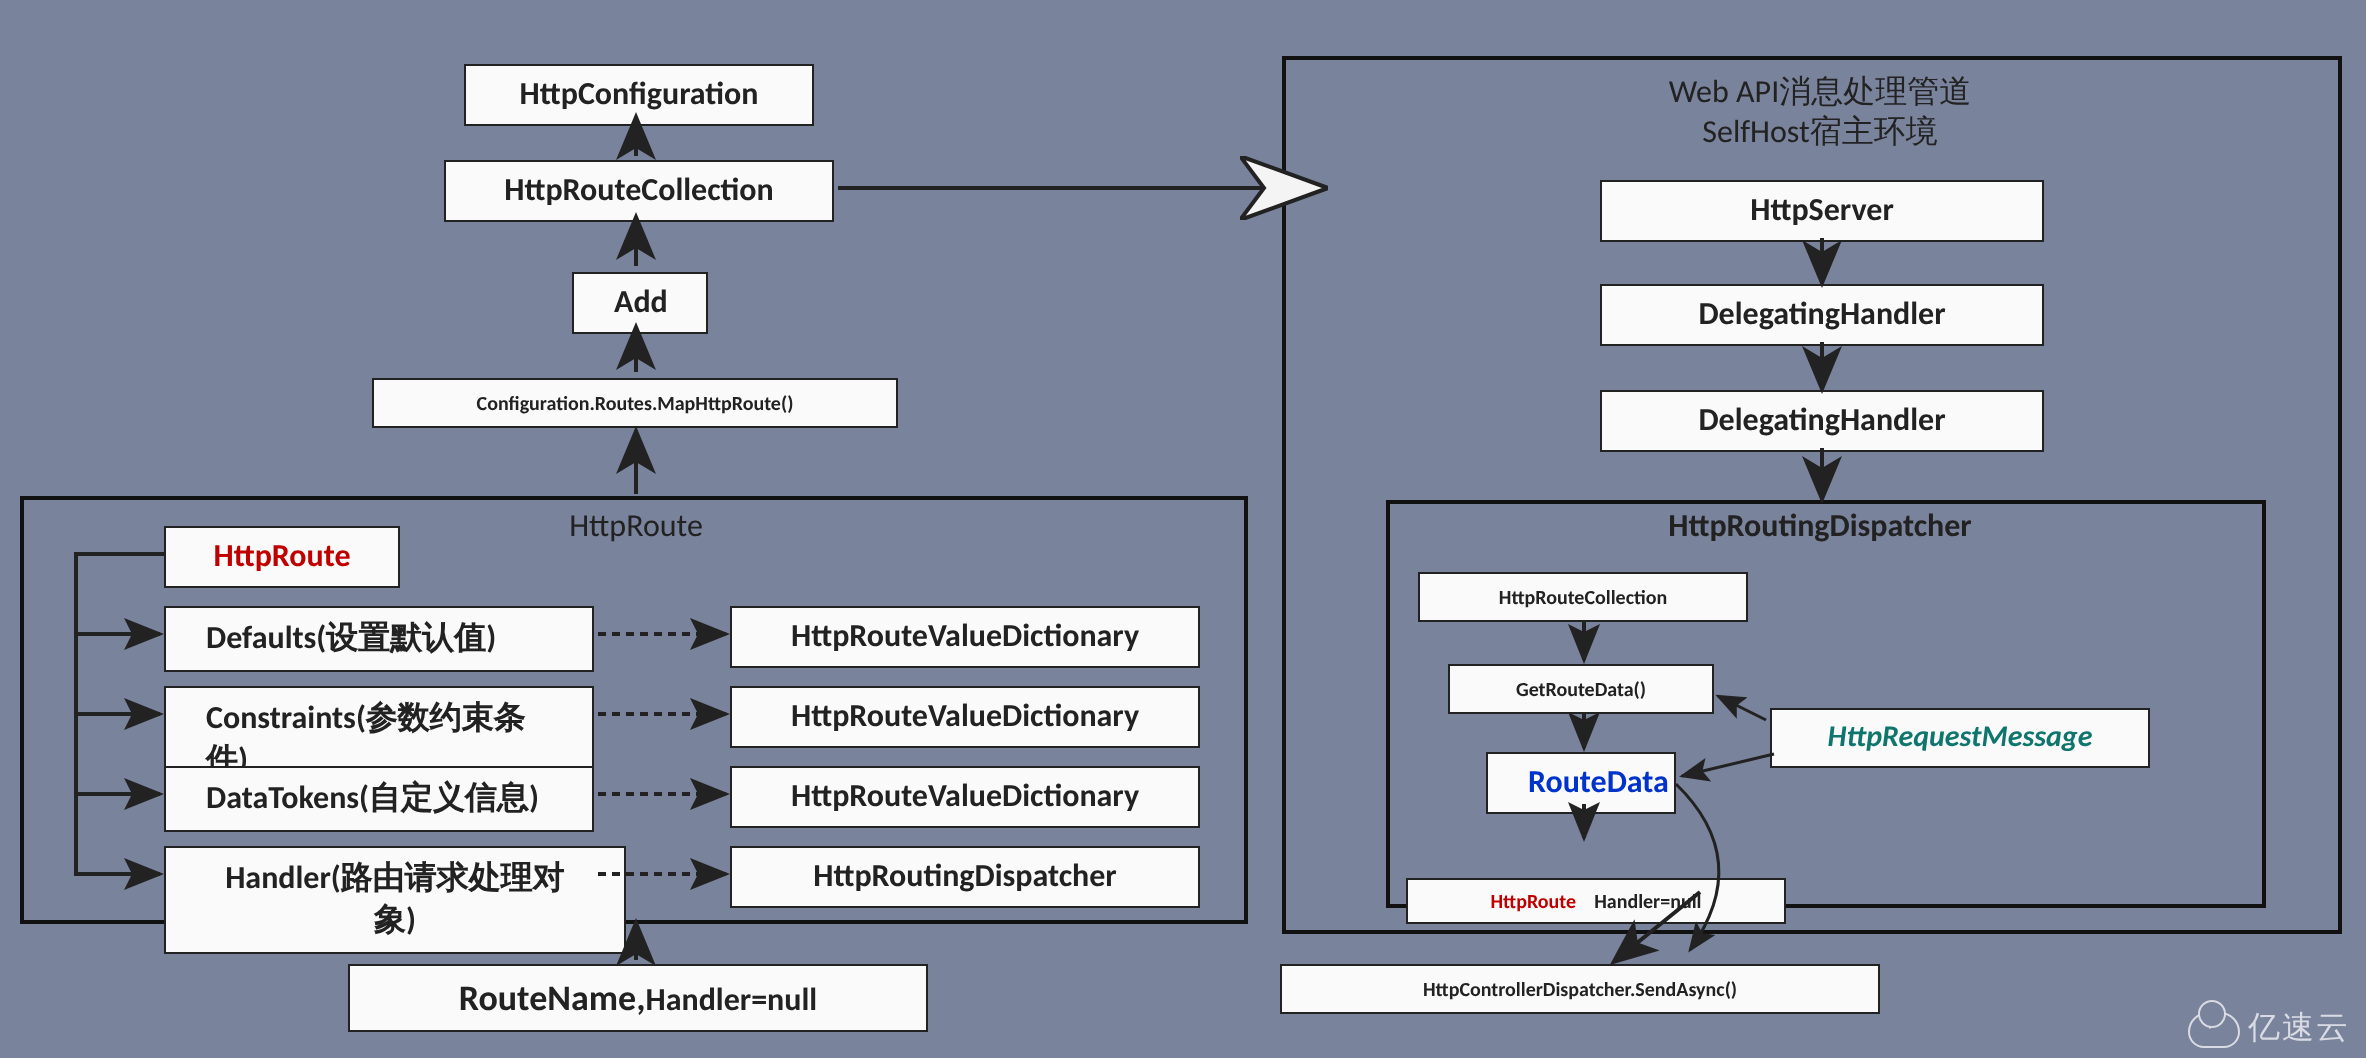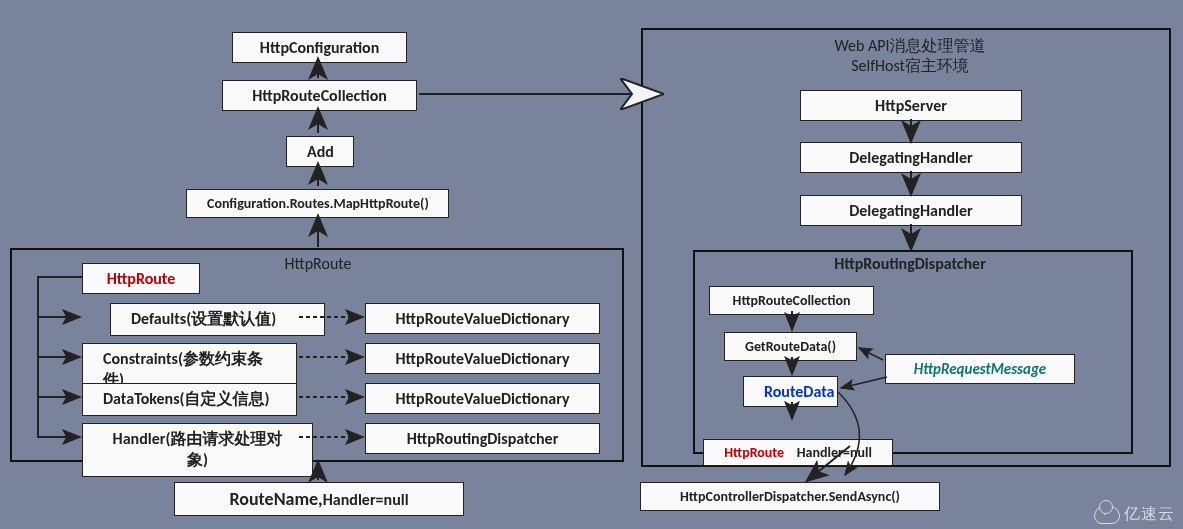--- a/index.html
+++ b/index.html
@@ -16,21 +16,21 @@
   .box {
     position: absolute;
     background: #fafafa;
     border: 1px solid #222;
     padding: 5px 20px;
     font-size: 16px;
     text-align: center;
     font-weight: 600;
     color: #222;
   }
-  .small { font-size: 14px; font-weight: 600; }
+  .small { font-size: 10px; font-weight: 600; }
   .bold { font-weight: 700; }
   .red { color: #c00000; font-weight: 700; }
   .blue { color: #0033cc; font-weight: 700; }
   .purple { color: #0f766e; font-weight: 700; font-style: italic; }
   .container {
     position: absolute;
     border: 2px solid #111;
     background: transparent;
   }
   .container-label {
@@ -82,21 +82,21 @@
 
 <div class="box" style="left:232px; top:32px; width:175px;">HttpConfiguration</div>
 <div class="box" style="left:222px; top:80px; width:195px;">HttpRouteCollection</div>
 <div class="box" style="left:286px; top:136px; width:68px;">Add</div>
 <div class="box small" style="left:186px; top:189px; width:263px;">Configuration.Routes.MapHttpRoute()</div>
 
 <div class="container" style="left:10px; top:248px; width:614px; height:214px;"></div>
 <div class="container-label" style="left:268px; top:254px; width:100px;">HttpRoute</div>
 
 <div class="box red" style="left:82px; top:263px; width:118px; text-align:center;">HttpRoute</div>
-<div class="box" style="left:82px; top:303px; width:215px; text-align:left;margin-left:28px;">Defaults(设置默认值)</div>
+<div class="box" style="left:82px; top:303px; width:215px; text-align:left;">Defaults(设置默认值)</div>
 <div class="box" style="left:82px; top:343px; width:215px; text-align:left;">Constraints(参数约束条件)</div>
 <div class="box" style="left:82px; top:383px; width:215px; text-align:left;">DataTokens(自定义信息)</div>
 <div class="box" style="left:82px; top:423px; width:231px; text-align:center;">Handler(路由请求处理对象)</div>
 
 <div class="box" style="left:365px; top:303px; width:235px;">HttpRouteValueDictionary</div>
 <div class="box" style="left:365px; top:343px; width:235px;">HttpRouteValueDictionary</div>
 <div class="box" style="left:365px; top:383px; width:235px;">HttpRouteValueDictionary</div>
 <div class="box" style="left:365px; top:423px; width:235px;">HttpRoutingDispatcher</div>
 
 <div class="box" style="left:174px; top:482px; width:290px; font-weight:700;">

